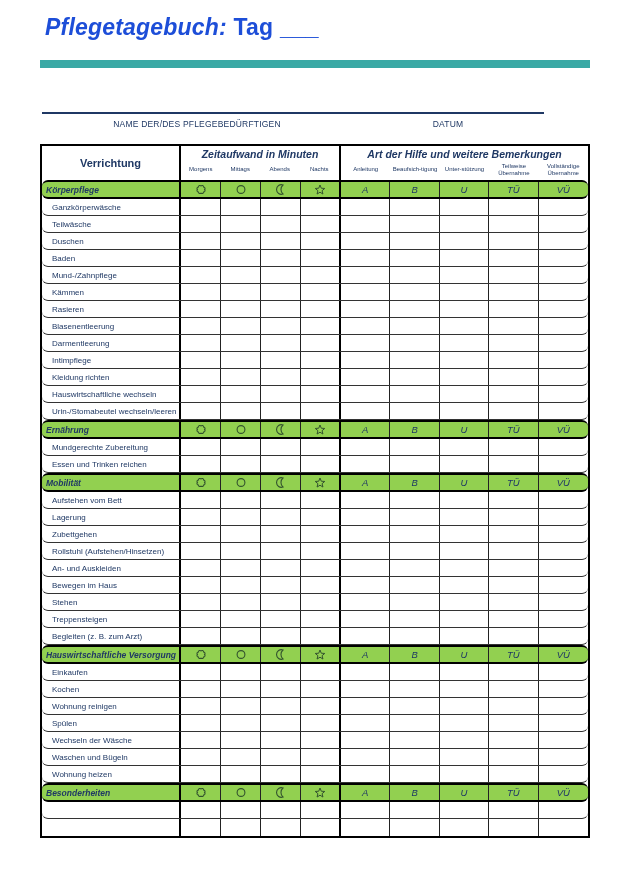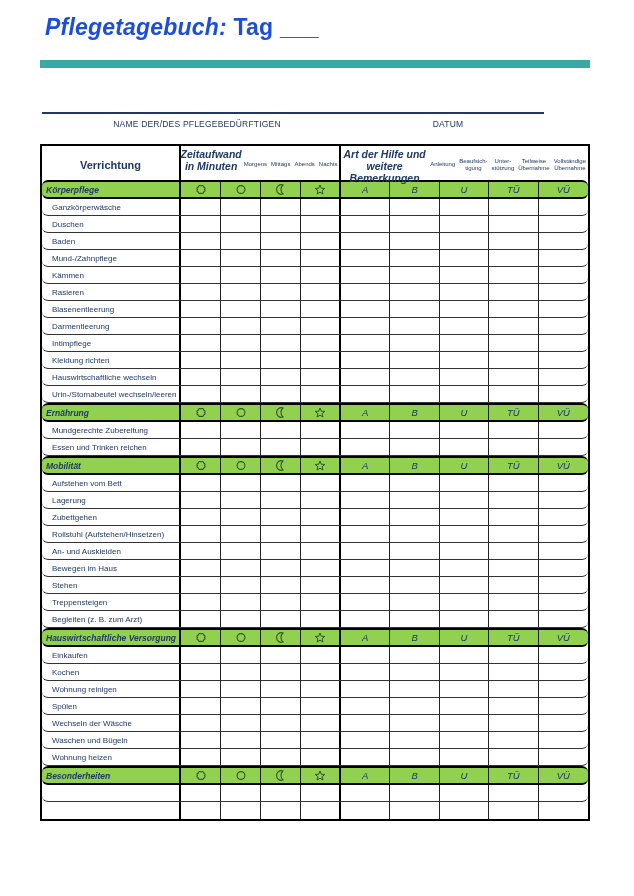--- a/index.html
+++ b/index.html
@@ -14,21 +14,21 @@
   .fields{margin:34px 0 10px 42px;display:flex;text-align:center;}
   .field-name{width:310px;}
   .field-date{width:192px;}
   .write-line{border-bottom:2px solid #1f3864;height:10px;}
   .field-label{margin-top:5px;font-size:8.5px;color:#1f3864;letter-spacing:0.2px;}
 
   .care-table{margin:15px 0 0 40px;width:550px;border:2px solid #000;box-sizing:border-box;}
   .thead{display:grid;grid-template-columns:139px 160px 1fr;height:34px;}
   .th-verrichtung{border-right:2px solid #000;display:flex;align-items:center;justify-content:center;
     font-weight:bold;font-size:11px;}
-  .th-group{display:flex;flex-direction:row;justify-content:center;}
+  .th-group{display:flex;flex-direction:column;}
   .th-zeit{border-right:2px solid #000;}
   .group-title{text-align:center;font-weight:bold;font-style:italic;font-size:10.5px;padding-top:2px;}
   .sub-row{flex:1;display:grid;align-items:center;padding-bottom:1px;}
   .sub-row.cols4{grid-template-columns:repeat(4,1fr);}
   .sub-row.cols5{grid-template-columns:repeat(5,1fr);}
   .sub-col{text-align:center;font-size:6px;line-height:1.15;color:#1f3864;padding:0 2px;}
 
   .row{display:grid;grid-template-columns:139px 40px 40px 40px 40px 1fr 1fr 1fr 1fr 1fr;box-sizing:border-box;border-radius:6px;}
   .row > div{border-right:1px solid #222;box-sizing:border-box;overflow:hidden;}
   .row > div:nth-child(1), .row > div:nth-child(5){border-right-width:2px;border-right-color:#000;}
@@ -122,20 +122,32 @@
           <div class="entry-cell"></div>
           <div class="entry-cell"></div>
           <div class="entry-cell"></div>
           <div class="entry-cell"></div>
           <div class="entry-cell"></div>
           <div class="entry-cell"></div>
           <div class="entry-cell"></div>
           <div class="entry-cell"></div>
         </div>
         <div class="row item-row">
+          <div class="label-cell">Teilwäsche</div>
+          <div class="entry-cell"></div>
+          <div class="entry-cell"></div>
+          <div class="entry-cell"></div>
+          <div class="entry-cell"></div>
+          <div class="entry-cell"></div>
+          <div class="entry-cell"></div>
+          <div class="entry-cell"></div>
+          <div class="entry-cell"></div>
+          <div class="entry-cell"></div>
+        </div>
+        <div class="row item-row">
           <div class="label-cell">Duschen</div>
           <div class="entry-cell"></div>
           <div class="entry-cell"></div>
           <div class="entry-cell"></div>
           <div class="entry-cell"></div>
           <div class="entry-cell"></div>
           <div class="entry-cell"></div>
           <div class="entry-cell"></div>
           <div class="entry-cell"></div>
           <div class="entry-cell"></div>

